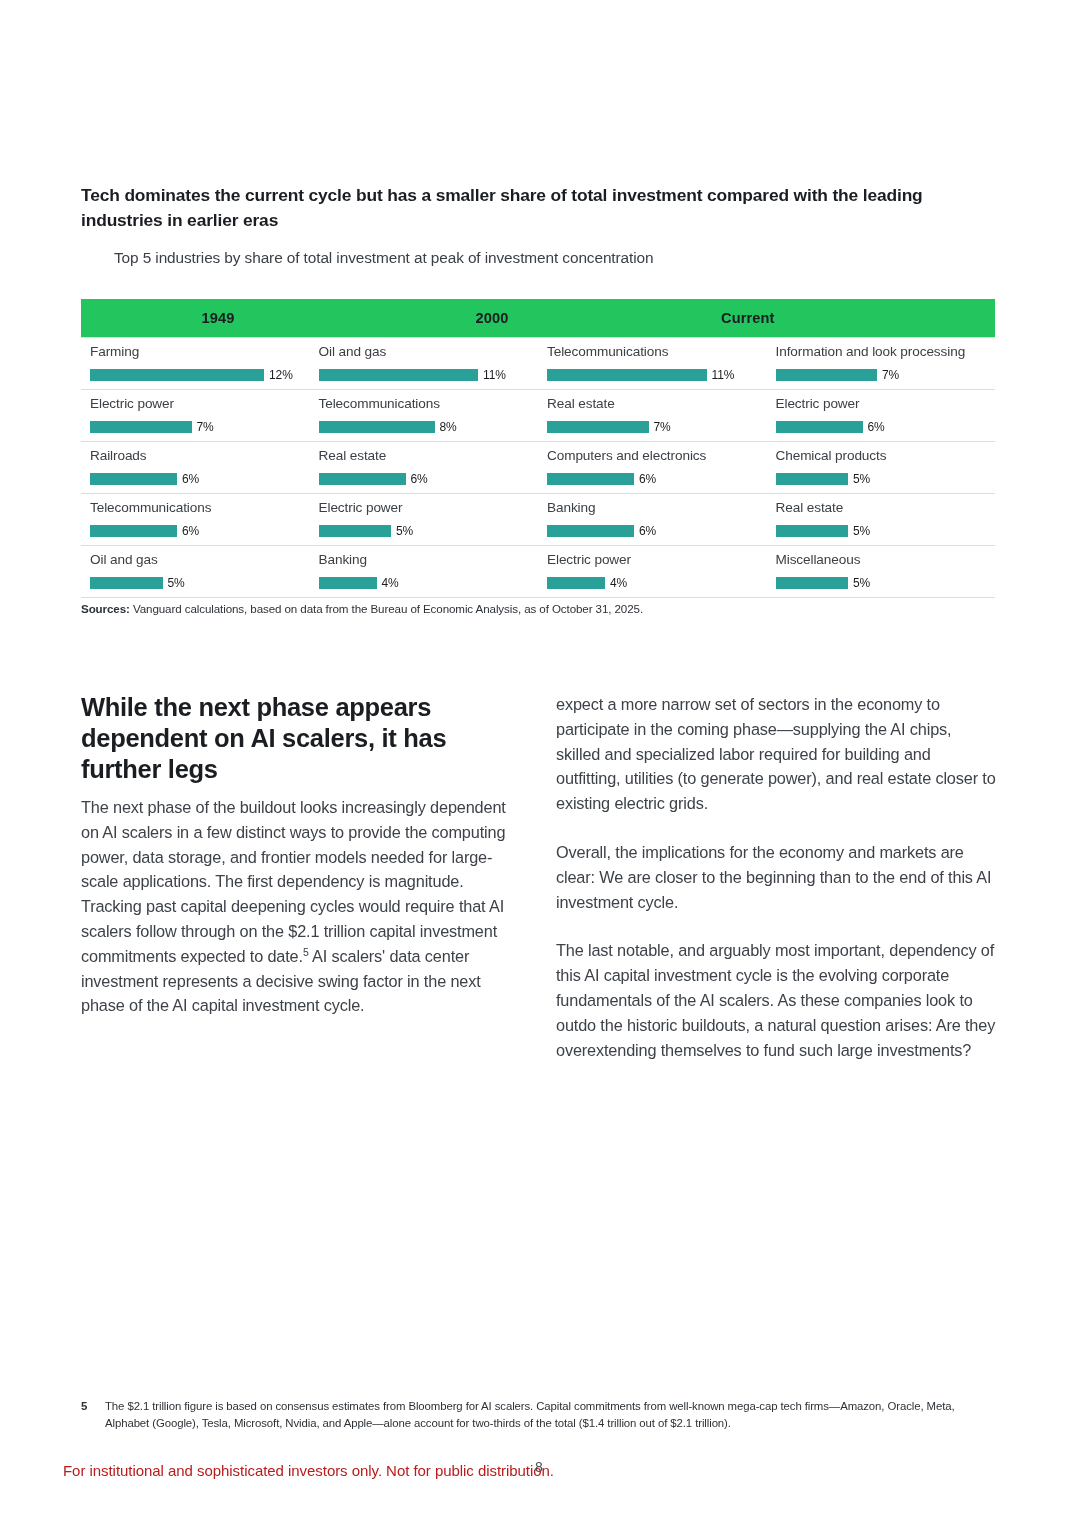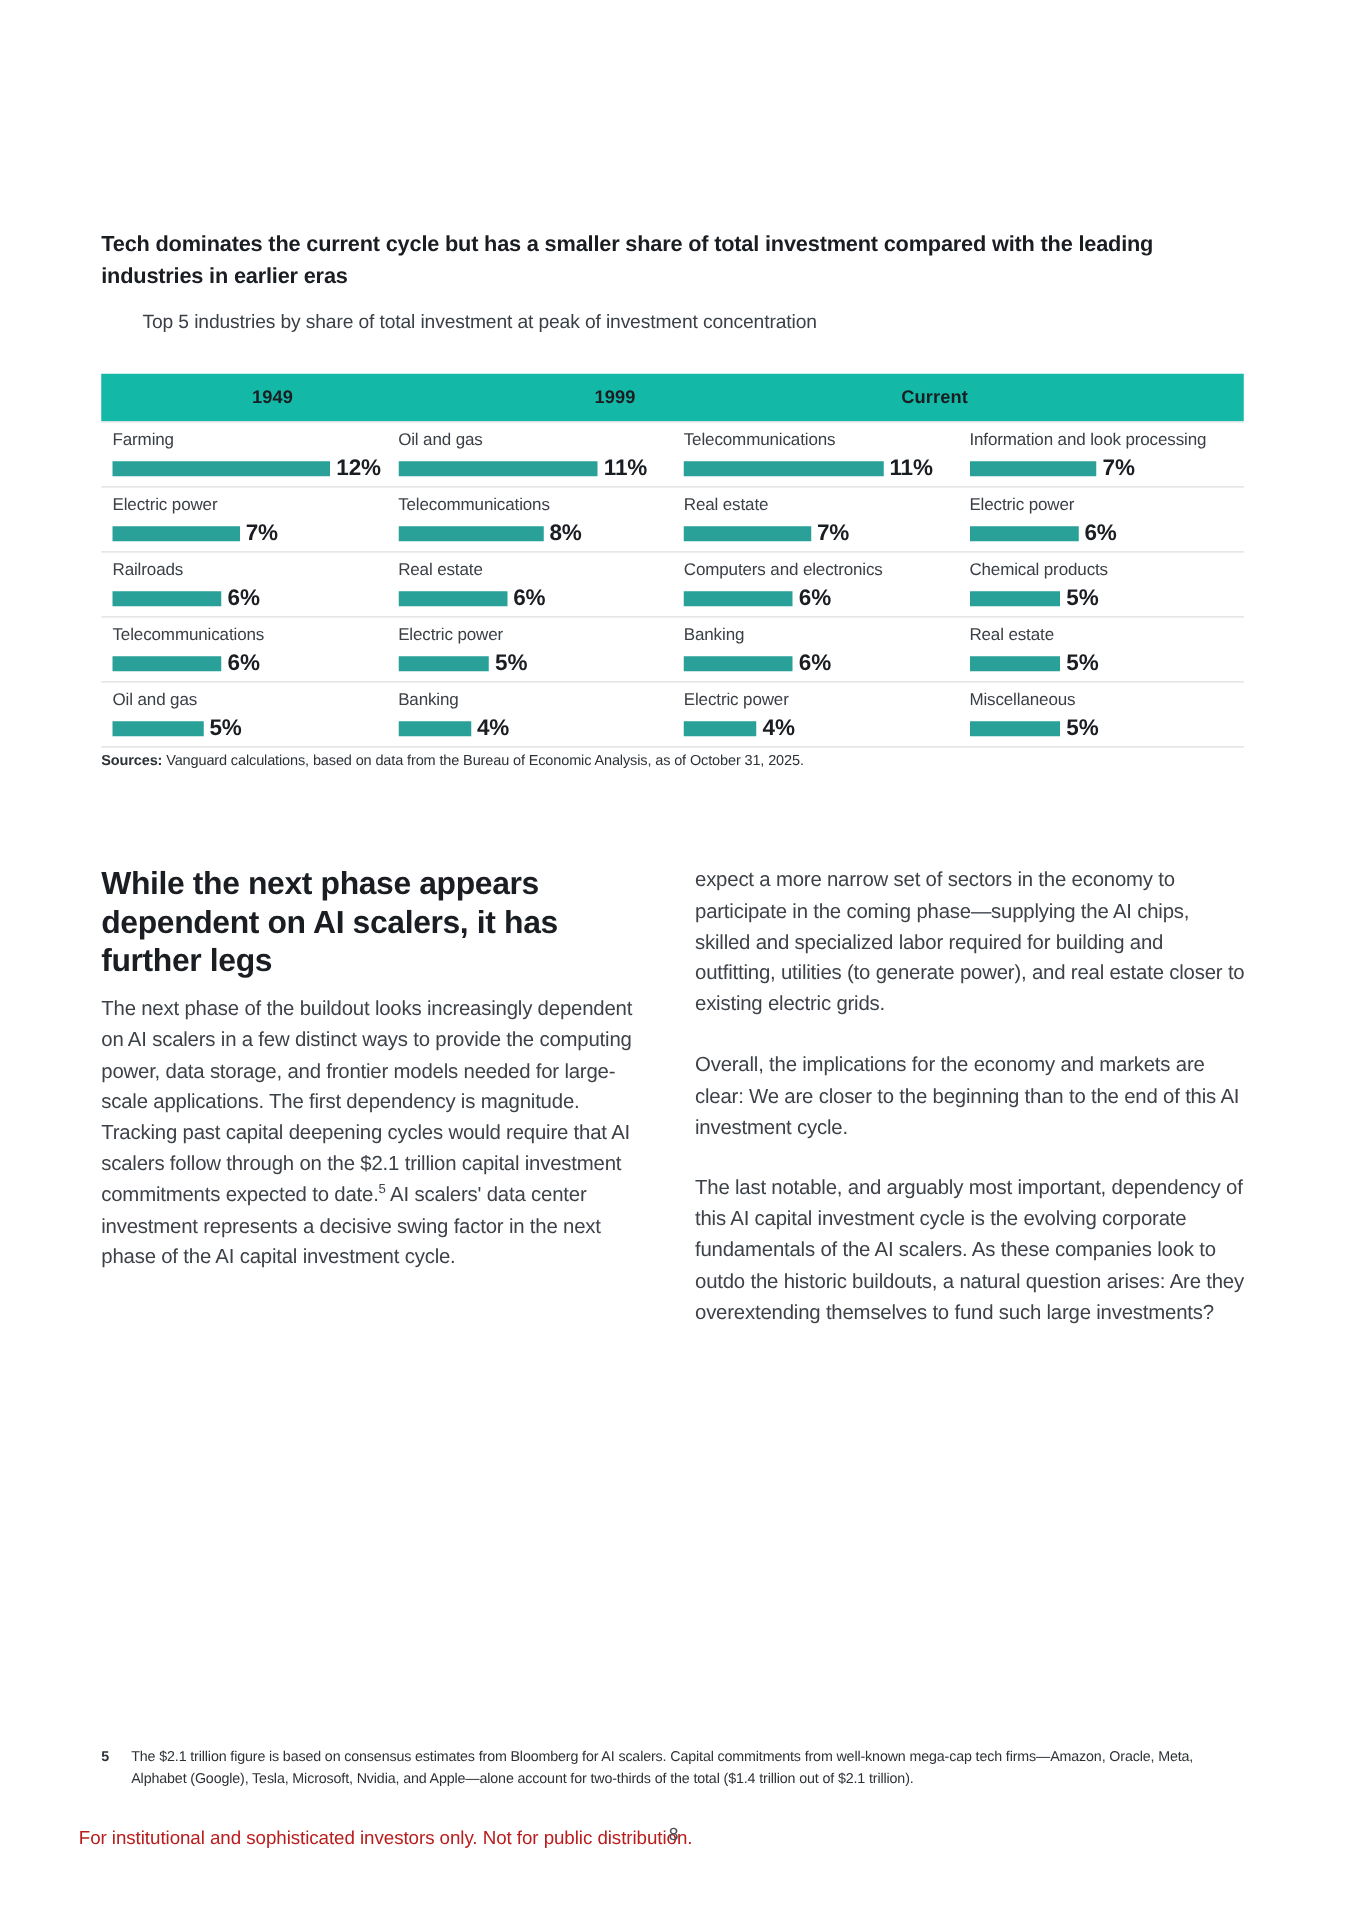--- a/index.html
+++ b/index.html
@@ -49,21 +49,21 @@
 
   
   .table-wrap {
     position: absolute;
     left: 81px;
     top: 299px;
     width: 914px;
   }
   .thead {
     display: flex;
-    background: #14b8a6;
+    background: #22c55e;
     height: 38px;
   }
   .thead .th {
     flex: 1 1 0;
     display: flex;
     align-items: center;
     justify-content: center;
     font-size: 14.6px;
     font-weight: bold;
     color: #1a1d21;
@@ -95,22 +95,22 @@
     align-items: center;
     margin-top: 7px;
     height: 15px;
   }
   .bar {
     height: 12px;
     background: #2aa19b;
     background: #29a098;
   }
   .bar-value {
-    font-size: 18px;
-    font-weight: bold;
+    font-size: 12px;
+    font-weight: normal;
     color: #1a1d21;
     margin-left: 5px;
     letter-spacing: -0.1px;
   }
 
   .sources {
     position: absolute;
     left: 81px;
     top: 602px;
     font-size: 11.6px;
@@ -190,21 +190,21 @@
 <body>
 
 <div class="page">
 
   <div class="exhibit-title">Tech dominates the current cycle but has a smaller share of total investment compared with the leading industries in earlier eras</div>
   <div class="exhibit-subtitle">Top 5 industries by share of total investment at peak of investment concentration</div>
 
   <div class="table-wrap">
     <div class="thead">
       <div class="th">1949</div>
-      <div class="th">1999</div>
+      <div class="th">2000</div>
       <div class="th last">Current</div>
     </div>
     <div id="table-body">
         <div class="trow first">
           <div class="tcell">
             <div class="cell-label">Farming</div>
             <div class="cell-bar-row">
               <div class="bar" style="width: 174px; background: rgb(41, 160, 152);"></div>
               <div class="bar-value">12%</div>
             </div>

